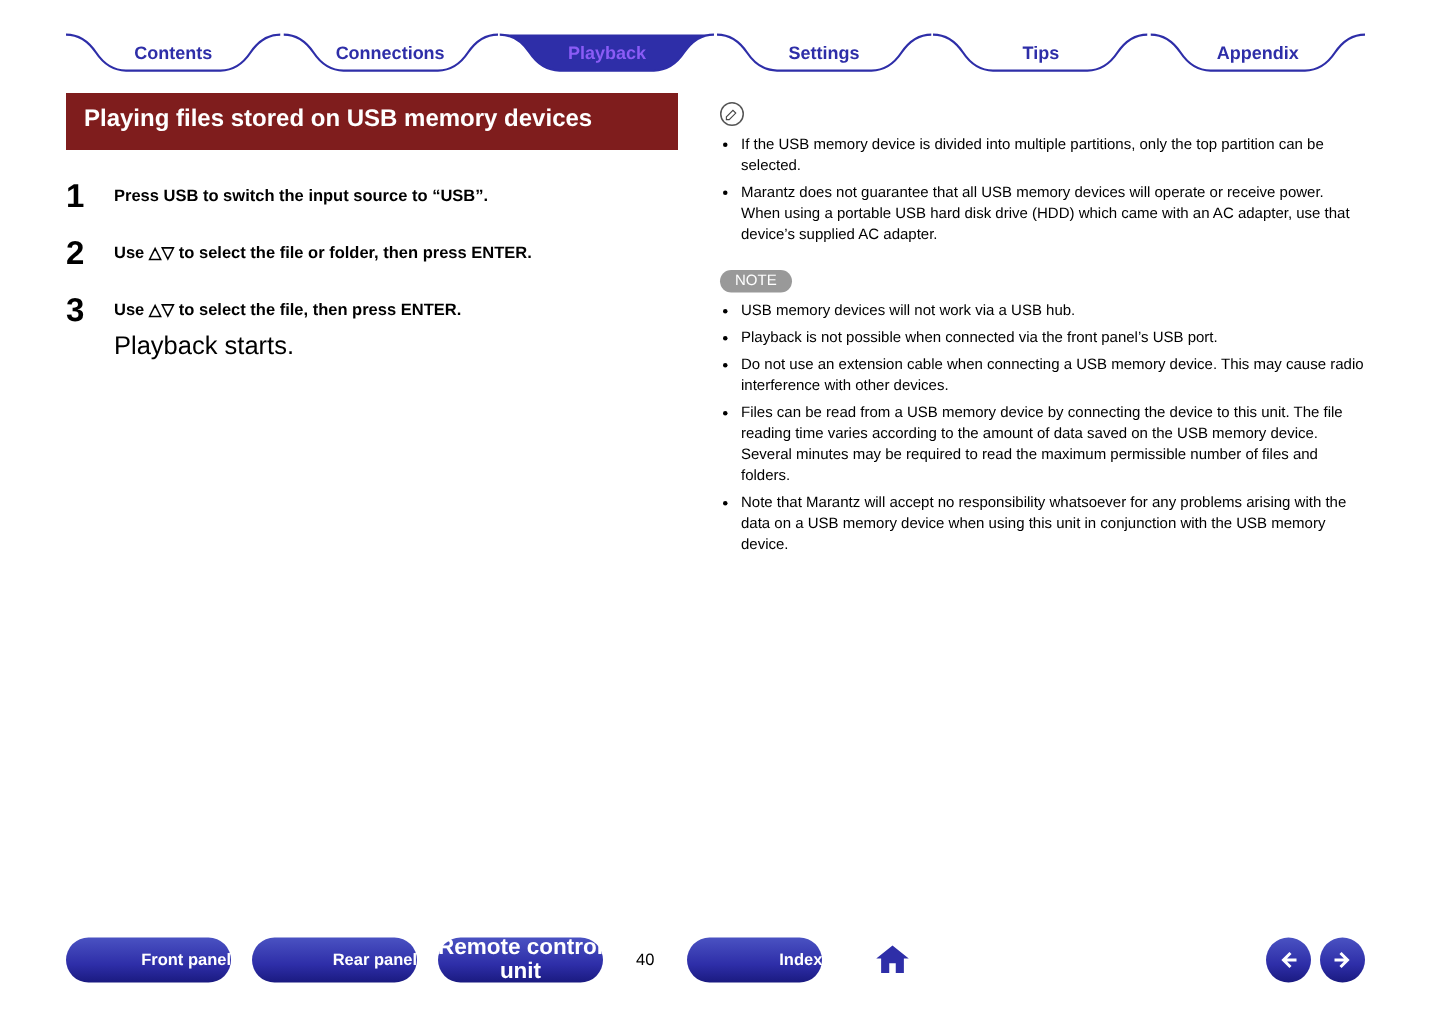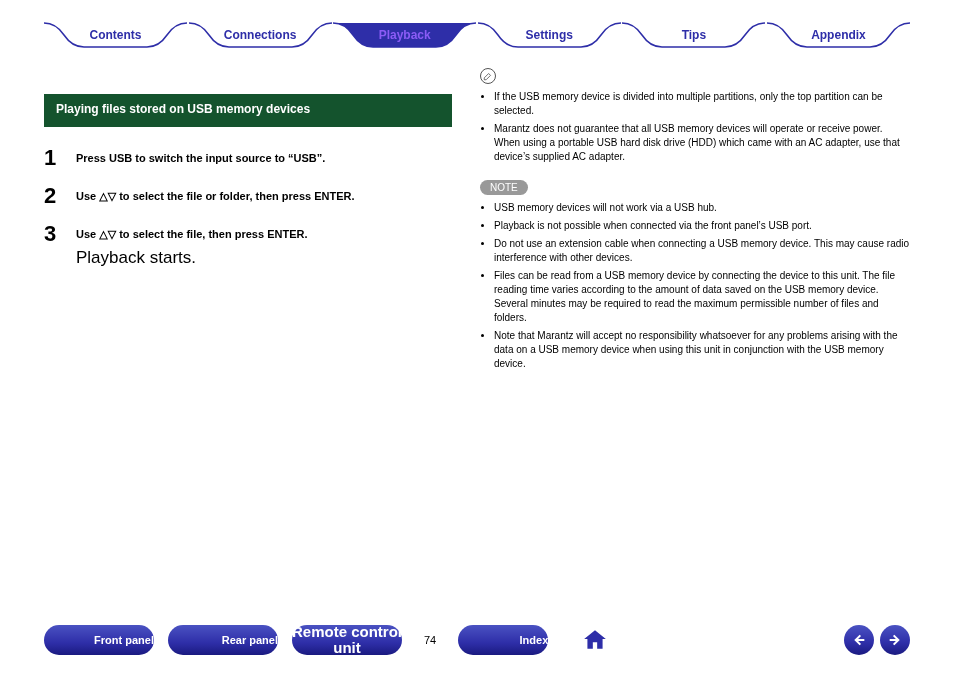--- a/index.html
+++ b/index.html
@@ -42,28 +42,27 @@
   
   .cols {
     display: flex;
     gap: 28px;
   }
   .col { flex: 1; }
   .col-left { flex: 0 0 408px; }
   .col-right { flex: 1; padding-top: 6px;}
 
   .section-title {
-    background: #14532d;
-    color: #fff;
-    font-weight: bold;
-    font-size: 12px;
+    background: #7f1d1d;
+    color: #fff;
+    font-weight: bold;
+    font-size: 16px;
     padding: 8px 12px 10px 12px;
     line-height: 1.25;
     margin-bottom: 20px;
-    margin-top: 32px;
   }
 
   .step {
     display: flex;
     gap: 14px;
     margin-bottom: 16px;
   }
   .step-num {
     font-size: 22px;
     font-weight: bold;
@@ -238,21 +237,21 @@
 <div class="bottom">
   <div class="pill">
       <span>Front panel</span>
     </div>
   <div class="pill">
       <span>Rear panel</span>
     </div>
   <div class="pill two-line">
       <span>Remote control unit</span>
     </div>
-  <div class="page-num">74</div>
+  <div class="page-num">40</div>
   <div class="pill" style="width:90px">
       <span>Index</span>
     </div>
   <div class="home-icon">
     <svg viewBox="0 0 24 24" fill="currentColor">
         <path d="M12 3 L2 11 H5 V20 H10 V14 H14 V20 H19 V11 H22 Z"></path>
       </svg>
   </div>
   <div class="nav-arrows">
     <div class="arrow-btn">

